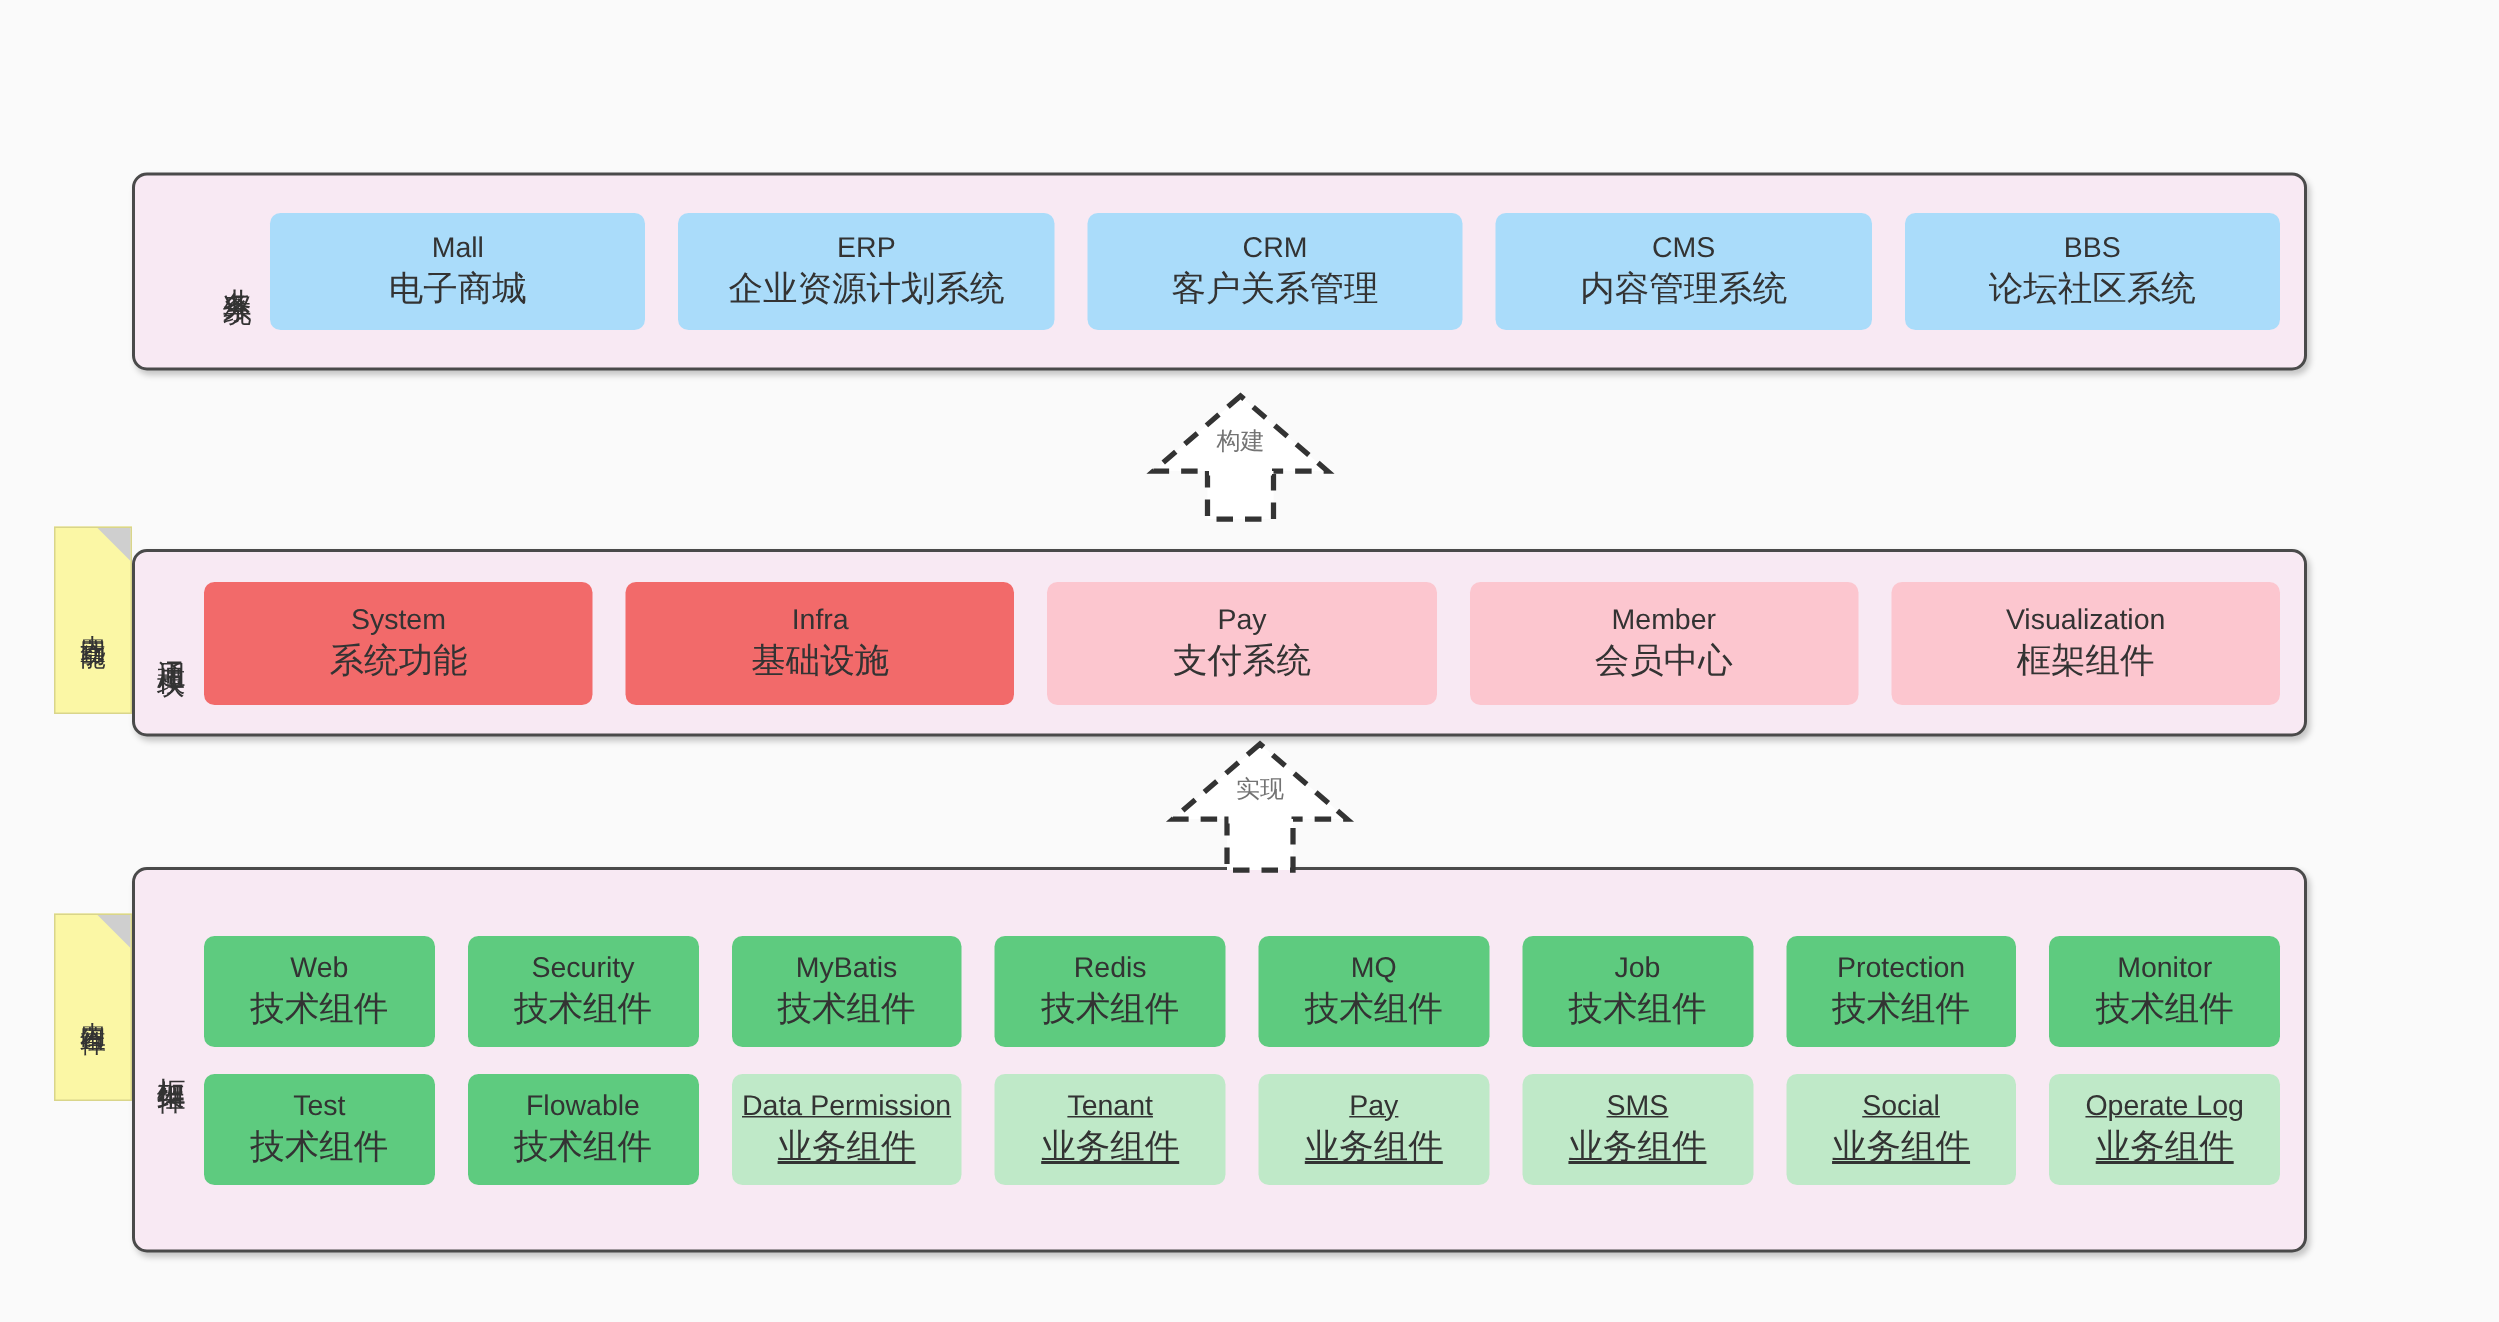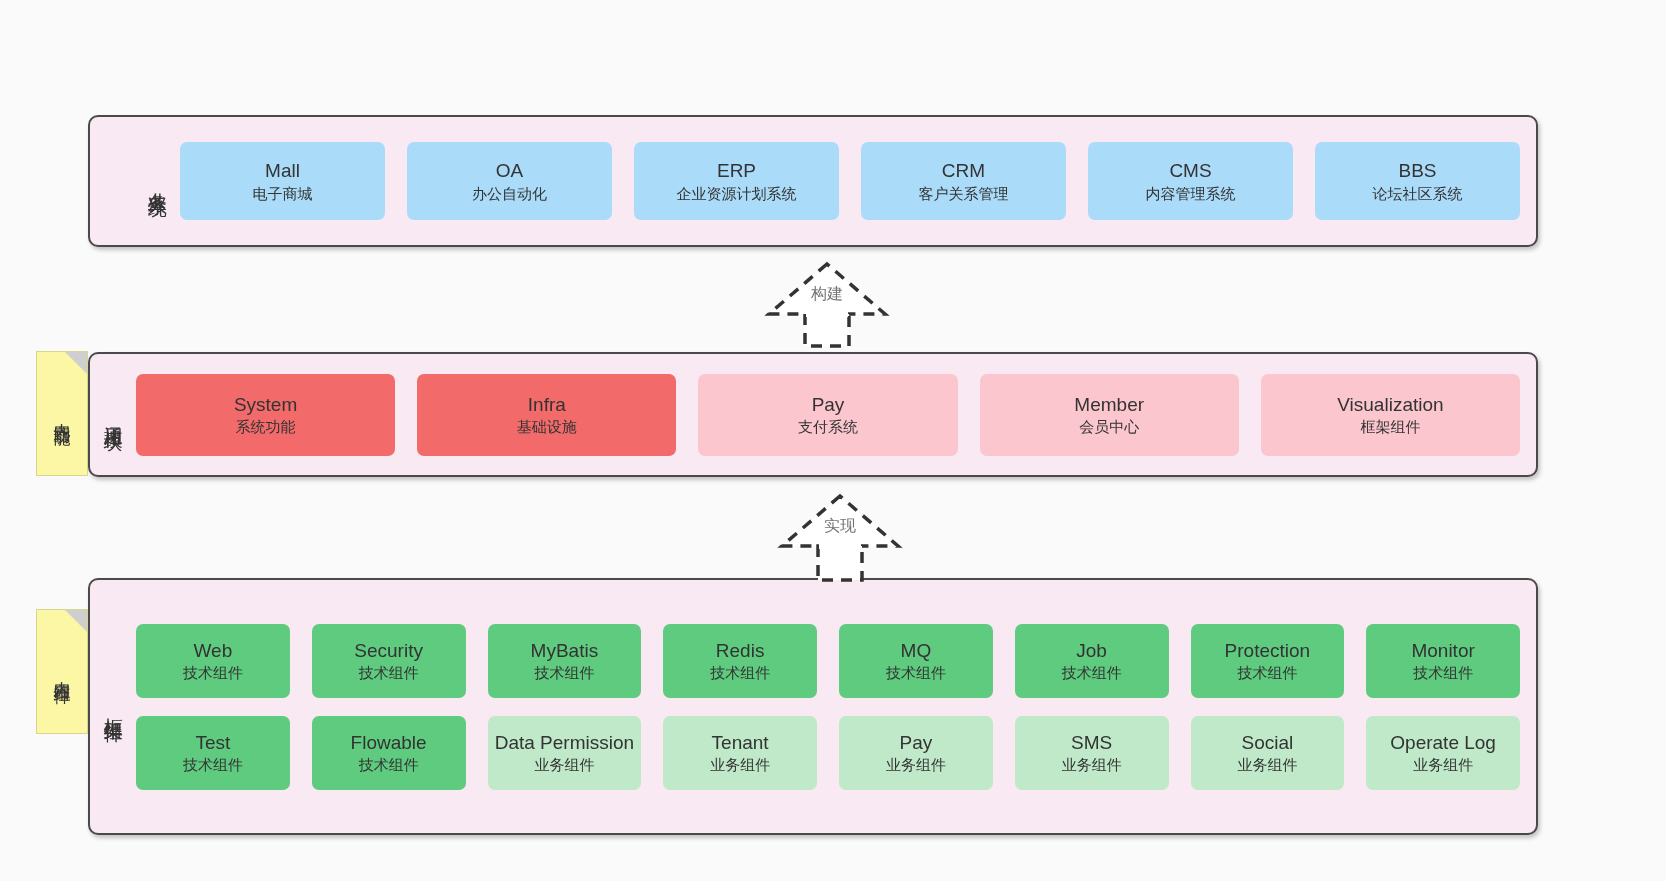--- a/index.html
+++ b/index.html
@@ -72,27 +72,27 @@
     display: flex;
     flex-direction: column;
     align-items: center;
     justify-content: center;
     text-align: center;
     box-sizing: border-box;
     padding: 6px 4px;
     line-height: 1.28;
   }
   .card .t1 { font-size: 19px; }
-  .card .t2 { font-size: 15px; }
+  .card .t2 { font-size: 23px; }
 
   .card.blue      { background: #aadcfa; height: 78px; }
   .card.red       { background: #f26a6a; height: 82px; }
   .card.pink      { background: #fcc6cf; height: 82px; }
   .card.green     { background: #5ecb7f; height: 74px; }
-  .card.lightgreen{ background: #bfe9c8; height: 74px; }
+  .card.lightgreen{ background: #bfe9c8; height: 74px; text-decoration: underline; }
 
   
   .note {
     position: absolute;
     background: #fbf7a5;
     border: 1px solid #d9d58a;
     box-sizing: border-box;
     display: flex;
     align-items: center;
     justify-content: center;
@@ -133,24 +133,20 @@
 
   <div class="layer" id="layer-business" style="left:88px; top:115px; width:1450px; height:132px;padding-left:44px;">
     <div class="layer-title">
       <span class="vert">业务系统</span>
     </div>
     <div class="layer-body">
       <div class="row">
         <div class="card blue">
           <span class="t1">Mall</span>
           <span class="t2">电子商城</span>
-        </div>
-        <div class="card blue">
-          <span class="t1">OA</span>
-          <span class="t2">办公自动化</span>
         </div>
         <div class="card blue">
           <span class="t1">ERP</span>
           <span class="t2">企业资源计划系统</span>
         </div>
         <div class="card blue">
           <span class="t1">CRM</span>
           <span class="t2">客户关系管理</span>
         </div>
         <div class="card blue">
@@ -172,21 +168,21 @@
       <rect x="49" y="53" width="42" height="6" fill="#ffffff"></rect>
     </svg>
     <div class="arrow-label" style="left:48px; top:26px; width:44px; text-align:center;">构建</div>
   </div>
 
   <div class="note" style="left:36px; top:351px; width:52px; height:125px;">
     <span class="fold"></span>
     <span class="vert note-txt">内置功能</span>
   </div>
 
-  <div class="layer" id="layer-common" style="left:88px; top:352px; width:1450px; height:125px;">
+  <div class="layer" id="layer-common" style="left:88px; top:366px; width:1450px; height:125px;">
     <div class="layer-title">
       <span class="vert">通用模块</span>
     </div>
     <div class="layer-body">
       <div class="row">
         <div class="card red">
           <span class="t1">System</span>
           <span class="t2">系统功能</span>
         </div>
         <div class="card red">

